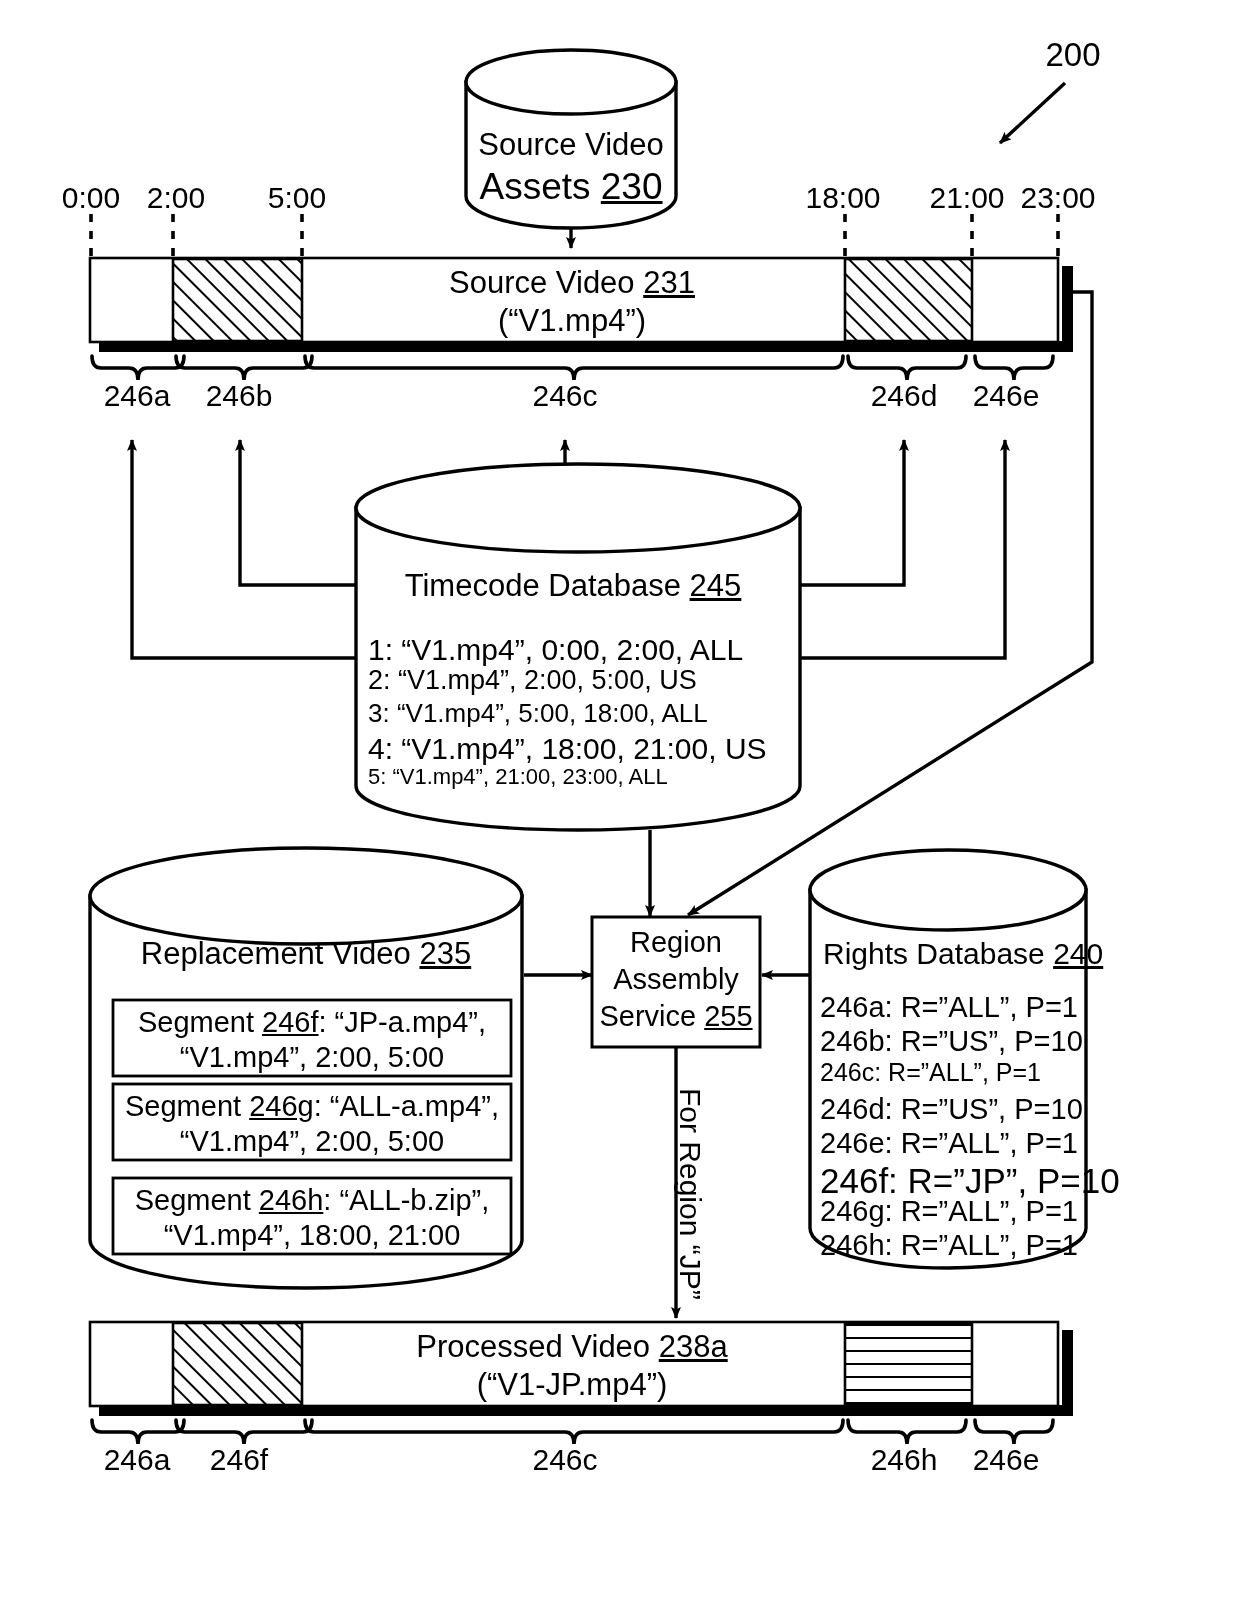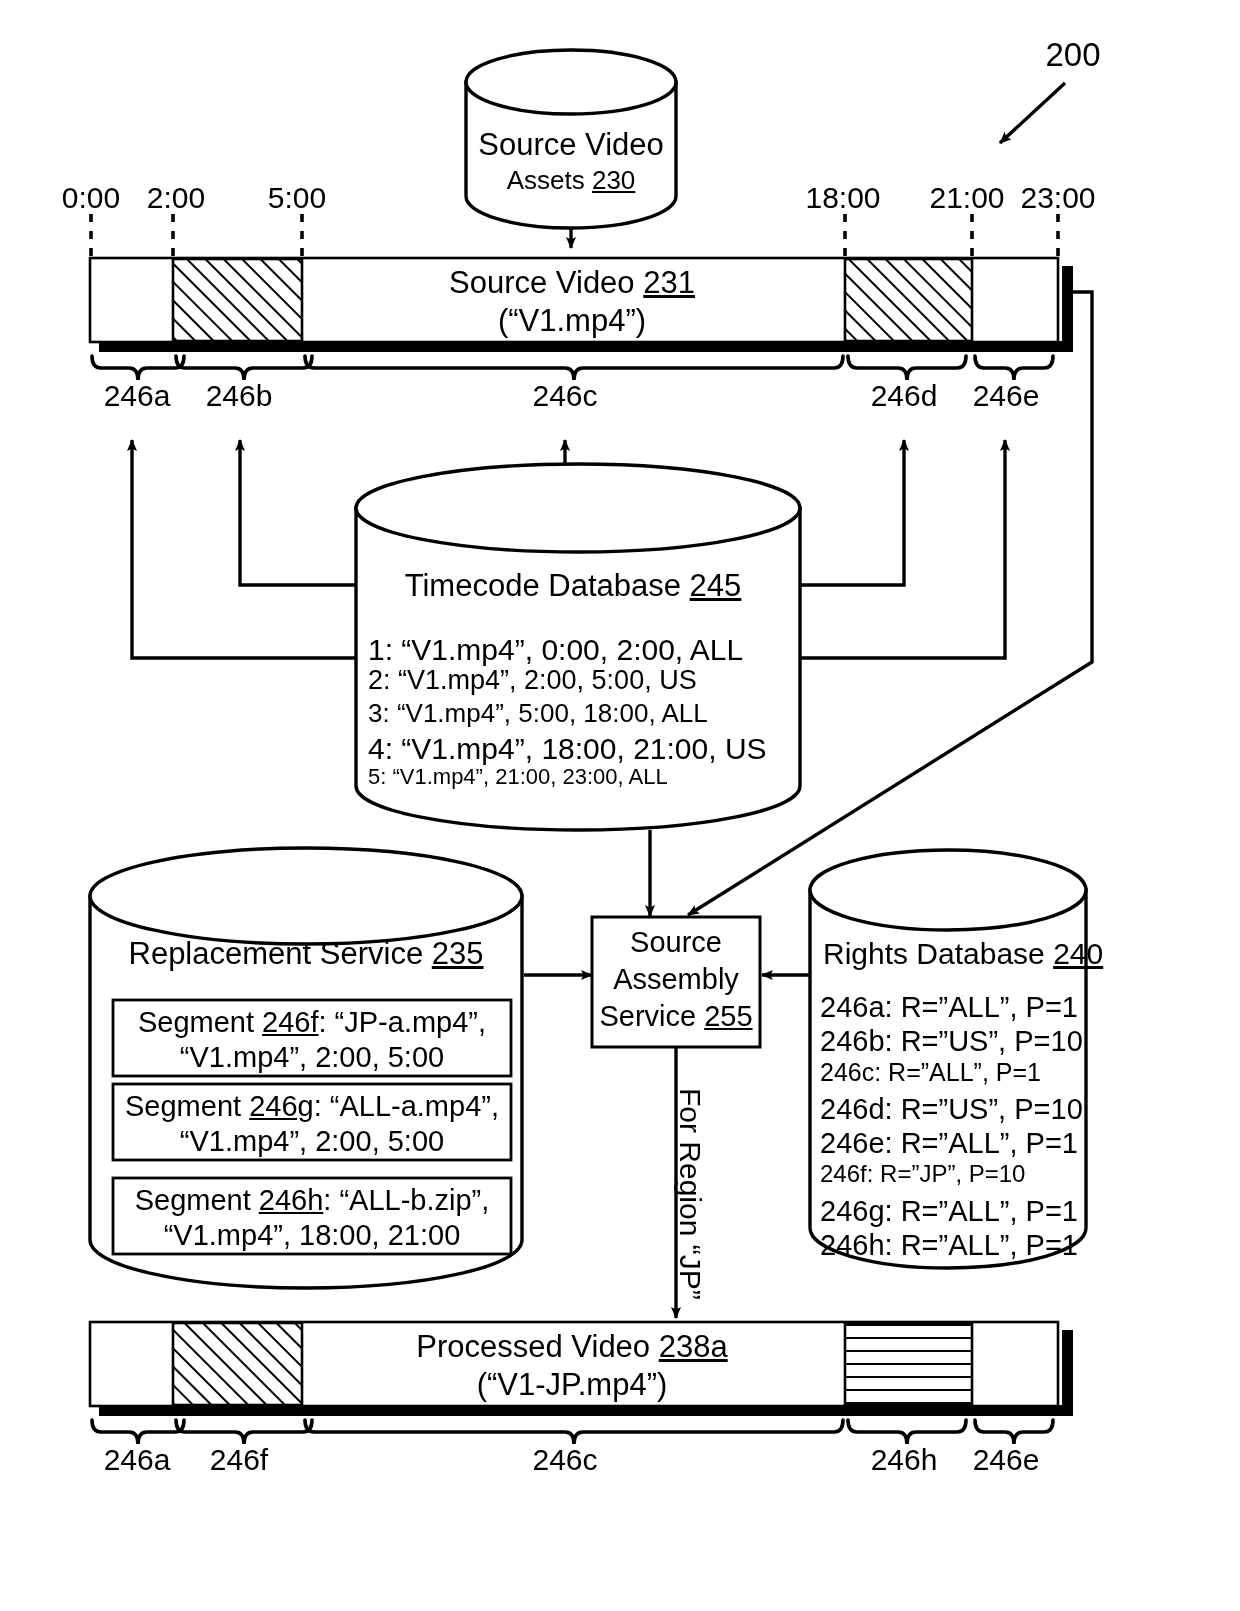--- a/index.html
+++ b/index.html
@@ -120,21 +120,21 @@
       <path d="M176,1420 q0,12 9,12 h50 q9,0 9,12 q0,-12 9,-12 h50 q9,0 9,-12"></path>
       <path d="M305,1420 q0,12 9,12 h251 q9,0 9,12 q0,-12 9,-12 h251 q9,0 9,-12"></path>
       <path d="M848,1420 q0,12 9,12 h41 q9,0 9,12 q0,-12 9,-12 h41 q9,0 9,-12"></path>
       <path d="M975,1420 q0,12 9,12 h21 q9,0 9,12 q0,-12 9,-12 h21 q9,0 9,-12"></path>
     </g>
   </svg>
 
   <div class="txt c" style="left:1073px;top:36px;font-size:33px;">200</div>
 
   <div class="txt c" style="left:571px;top:127px;font-size:31px;">Source Video</div>
-  <div class="txt c" style="left:571px;top:165px;font-size:26px;">
+  <div class="txt c" style="left:571px;top:165px;font-size:37px;">
     <span>Assets</span><span>&nbsp;</span><span class="u">230</span>
   </div>
 
   <div class="txt c" style="left:91px;top:180px;font-size:30px;">0:00</div>
   <div class="txt c" style="left:176px;top:180px;font-size:30px;">2:00</div>
   <div class="txt c" style="left:297px;top:180px;font-size:30px;">5:00</div>
   <div class="txt c" style="left:843px;top:180px;font-size:30px;">18:00</div>
   <div class="txt c" style="left:967px;top:180px;font-size:30px;">21:00</div>
   <div class="txt c" style="left:1058px;top:180px;font-size:30px;">23:00</div>
 
@@ -152,21 +152,21 @@
   <div class="txt c" style="left:573px;top:568px;font-size:31px;">
     <span>Timecode Database</span><span>&nbsp;</span><span class="u">245</span>
   </div>
   <div class="txt" style="left:368px;top:632px;font-size:30px;">1: “V1.mp4”, 0:00, 2:00, ALL</div>
   <div class="txt" style="left:368px;top:665px;font-size:27px;">2: “V1.mp4”, 2:00, 5:00, US</div>
   <div class="txt" style="left:368px;top:698px;font-size:26px;">3: “V1.mp4”, 5:00, 18:00, ALL</div>
   <div class="txt" style="left:368px;top:731px;font-size:30px;">4: “V1.mp4”, 18:00, 21:00, US</div>
   <div class="txt" style="left:368px;top:764px;font-size:22px;">5: “V1.mp4”, 21:00, 23:00, ALL</div>
 
   <div class="txt c" style="left:306px;top:936px;font-size:31px;">
-    <span>Replacement Service</span><span>&nbsp;</span><span class="u">235</span>
+    <span>Replacement Video</span><span>&nbsp;</span><span class="u">235</span>
   </div>
 
   <div class="txt c" style="left:312px;top:1005px;font-size:29px;">
     <span>Segment </span><span class="u">246f</span><span>: “JP-a.mp4”,</span>
   </div>
   <div class="txt c" style="left:312px;top:1040px;font-size:29px;">“V1.mp4”, 2:00, 5:00</div>
 
   <div class="txt c" style="left:312px;top:1089px;font-size:29px;">
     <span>Segment </span><span class="u">246g</span><span>: “ALL-a.mp4”,</span>
   </div>
@@ -178,25 +178,25 @@
   <div class="txt c" style="left:312px;top:1218px;font-size:29px;">“V1.mp4”, 18:00, 21:00</div>
 
   <div class="txt" style="left:823px;top:936px;font-size:30px;">
     <span>Rights Database</span><span>&nbsp;</span><span class="u">240</span>
   </div>
   <div class="txt" style="left:820px;top:990px;font-size:29px;">246a: R=”ALL”, P=1</div>
   <div class="txt" style="left:820px;top:1024px;font-size:29px;">246b: R=”US”, P=10</div>
   <div class="txt" style="left:820px;top:1058px;font-size:25px;text-align:right;">246c: R=”ALL”, P=1</div>
   <div class="txt" style="left:820px;top:1092px;font-size:29px;">246d: R=”US”, P=10</div>
   <div class="txt" style="left:820px;top:1126px;font-size:29px;">246e: R=”ALL”, P=1</div>
-  <div class="txt" style="left:820px;top:1160px;font-size:24px;">246f: R=”JP”, P=10</div>
+  <div class="txt" style="left:820px;top:1160px;font-size:35px;">246f: R=”JP”, P=10</div>
   <div class="txt" style="left:820px;top:1194px;font-size:29px;">246g: R=”ALL”, P=1</div>
   <div class="txt" style="left:820px;top:1228px;font-size:29px;">246h: R=”ALL”, P=1</div>
 
-  <div class="txt c" style="left:676px;top:925px;font-size:29px;">Source</div>
+  <div class="txt c" style="left:676px;top:925px;font-size:29px;">Region</div>
   <div class="txt c" style="left:676px;top:962px;font-size:29px;">Assembly</div>
   <div class="txt c" style="left:676px;top:999px;font-size:29px;">
     <span>Service</span><span>&nbsp;</span><span class="u">255</span>
   </div>
 
   <div class="txt vert" style="left:708px;top:1088px;font-size:30px;transform:rotate(90deg);">For Region “JP”</div>
 
   <div class="txt c" style="left:572px;top:1329px;font-size:31px;">
     <span>Processed Video</span><span>&nbsp;</span><span class="u">238a</span>
   </div>

